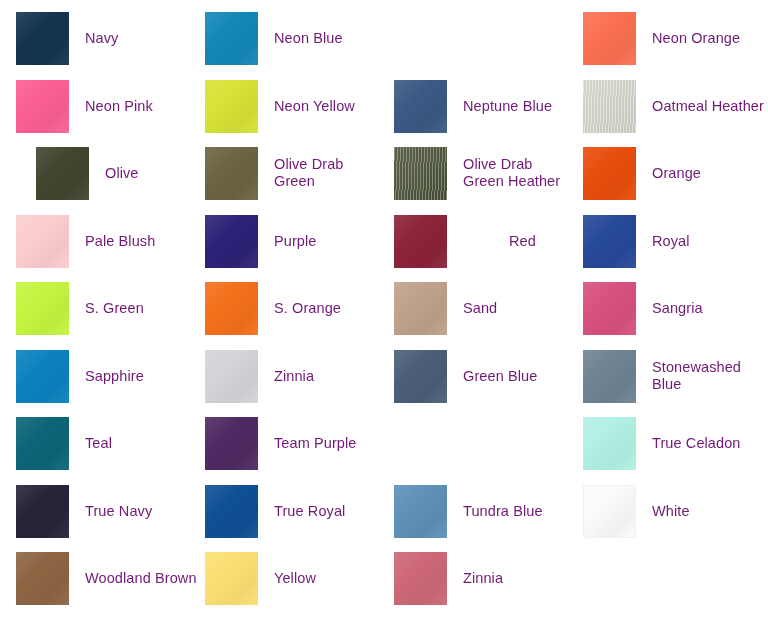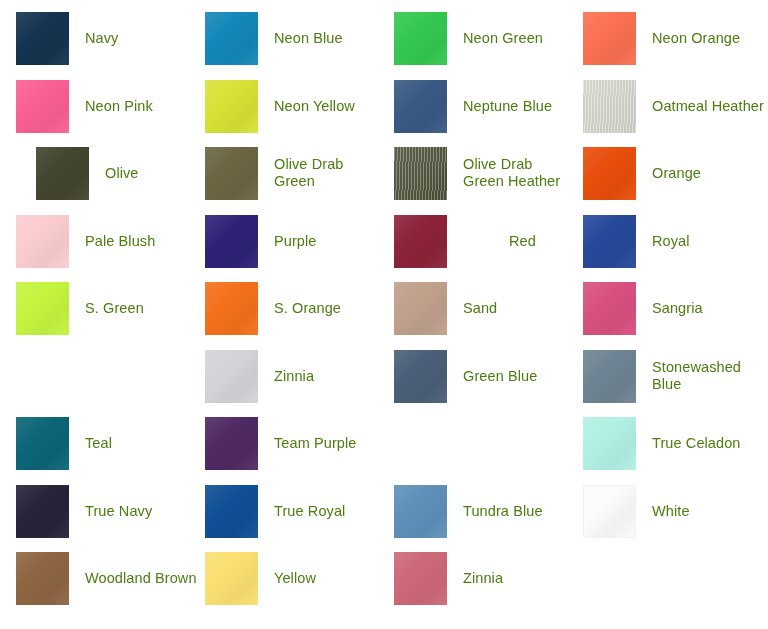--- a/index.html
+++ b/index.html
@@ -69,42 +69,38 @@
   }
 
   .swatch-chip.faint {
     border: 1px solid #f2f2f2;
   }
 
   .swatch-label {
     margin-left: 16px;
     font-size: 14.5px;
     line-height: 17px;
-    color: #4d7c0f;
+    color: #701a75;
     letter-spacing: 0.1px;
     max-width: 112px;
     word-wrap: break-word;
   }
 </style>
 </head>
 <body>
 
 <div id="color-grid">
     <div class="swatch-cell" style="left: 16px; top: 11px;">
       <div class="swatch-chip" title="Navy" style="background: rgb(20, 52, 79);"></div>
       <div class="swatch-label">Navy</div>
     </div>
     <div class="swatch-cell" style="left: 205px; top: 11px; text-align: center;">
       <div class="swatch-chip" title="Neon Blue" style="background: rgb(19, 135, 184);"></div>
       <div class="swatch-label">Neon Blue</div>
     </div>
-    <div class="swatch-cell" style="left: 394px; top: 11px;">
-      <div class="swatch-chip" title="Neon Green" style="background: rgb(52, 200, 80);"></div>
-      <div class="swatch-label">Neon Green</div>
-    </div>
     <div class="swatch-cell" style="left: 583px; top: 11px;">
       <div class="swatch-chip" title="Neon Orange" style="background: rgb(251, 112, 81);"></div>
       <div class="swatch-label">Neon Orange</div>
     </div>
     <div class="swatch-cell" style="left: 16px; top: 79px;">
       <div class="swatch-chip" title="Neon Pink" style="background: rgb(251, 95, 147);"></div>
       <div class="swatch-label">Neon Pink</div>
     </div>
     <div class="swatch-cell" style="left: 205px; top: 79px;">
       <div class="swatch-chip" title="Neon Yellow" style="background: rgb(215, 226, 54);"></div>
@@ -159,20 +155,24 @@
       <div class="swatch-label">S. Orange</div>
     </div>
     <div class="swatch-cell" style="left: 394px; top: 281px;">
       <div class="swatch-chip" title="Sand" style="background: rgb(191, 161, 140);"></div>
       <div class="swatch-label">Sand</div>
     </div>
     <div class="swatch-cell" style="left: 583px; top: 281px;">
       <div class="swatch-chip" title="Sangria" style="background: rgb(216, 81, 126);"></div>
       <div class="swatch-label">Sangria</div>
     </div>
+    <div class="swatch-cell" style="left: 16px; top: 349px;">
+      <div class="swatch-chip" title="Sapphire" style="background: rgb(11, 130, 191);"></div>
+      <div class="swatch-label">Sapphire</div>
+    </div>
     <div class="swatch-cell" style="left: 205px; top: 349px;">
       <div class="swatch-chip" title="Silver" style="background: rgb(210, 212, 216);"></div>
       <div class="swatch-label">Zinnia</div>
     </div>
     <div class="swatch-cell" style="left: 394px; top: 349px;">
       <div class="swatch-chip" title="Steel Blue" style="background: rgb(74, 95, 119);"></div>
       <div class="swatch-label">Green Blue</div>
     </div>
     <div class="swatch-cell" style="left: 583px; top: 349px;">
       <div class="swatch-chip" title="Stonewashed Blue" style="background: rgb(110, 131, 147);"></div>

